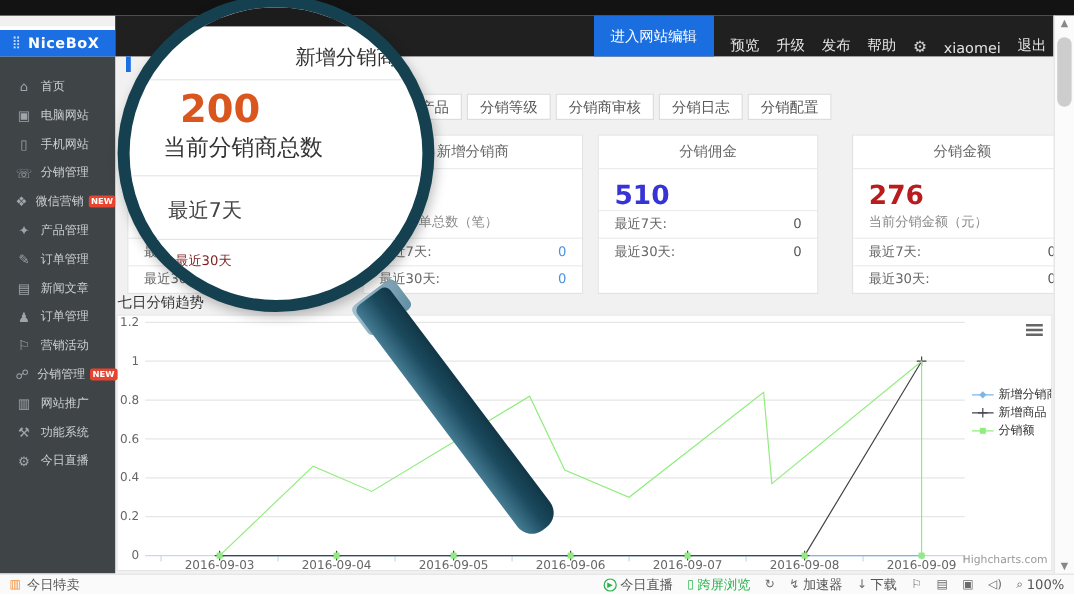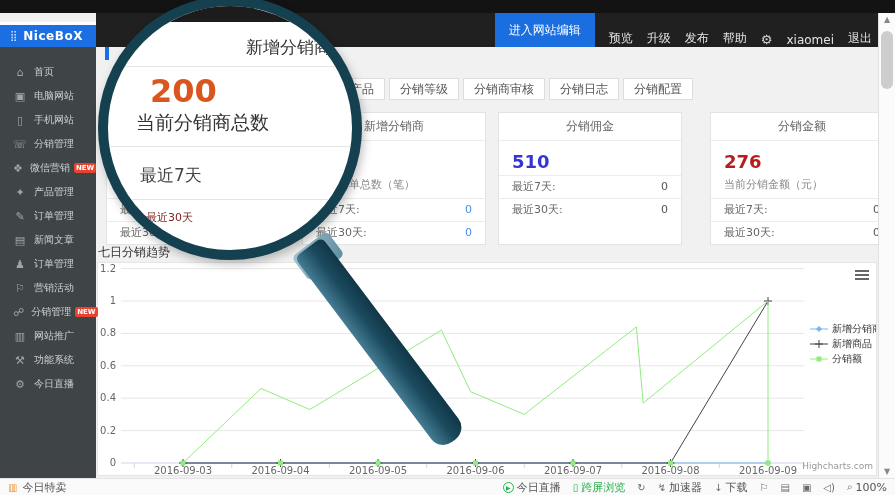--- a/index.html
+++ b/index.html
@@ -34,21 +34,21 @@
   .sb-label{font-size:10px;color:#ccd0d3;white-space:nowrap;}
   .badge{background:#e8432e;color:#fff;font-size:7px;font-weight:bold;border-radius:2px;padding:1px 2px;margin-left:4px;line-height:8px;}
 
   
   .content{position:absolute;left:96px;top:47px;width:782px;height:431px;background:#f1f1f1;}
   .tabs-row{position:absolute;left:219px;top:31px;display:flex;gap:4px;}
   .tab{background:#fff;border:1px solid #ddd;color:#555;font-size:12px;height:20px;line-height:20px;padding:0 10px;cursor:pointer;white-space:nowrap;}
 
   .card{position:absolute;top:65px;width:184px;height:133px;background:#fff;border:1px solid #e3e3e3;box-sizing:border-box;}
   .card-h{height:27px;line-height:27px;text-align:center;font-size:12px;color:#666;border-bottom:1px solid #ececec;}
-  .card-big{font-size:18px;font-weight:bold;padding:10px 0 0 13px;height:24px;}
+  .card-big{font-size:22px;font-weight:bold;padding:10px 0 0 13px;height:24px;}
   .card-cap{font-size:11px;color:#8a8a8a;padding:2px 0 6px 13px;}
   .card-row{display:flex;justify-content:space-between;border-top:1px solid #ececec;height:22px;line-height:22px;padding:0 13px;font-size:11px;color:#666;}
 
   .chart-title{position:absolute;left:2px;top:197px;font-size:12px;color:#333;}
   .chart-card{position:absolute;left:1px;top:215px;width:780px;height:214px;background:#fff;border:1px solid #e5e5e5;box-sizing:border-box;}
   .ax{font-size:10px;fill:#666;}
   .lg{font-size:10px;fill:#333;}
   .credit{font-size:9px;fill:#999;}
 
   

